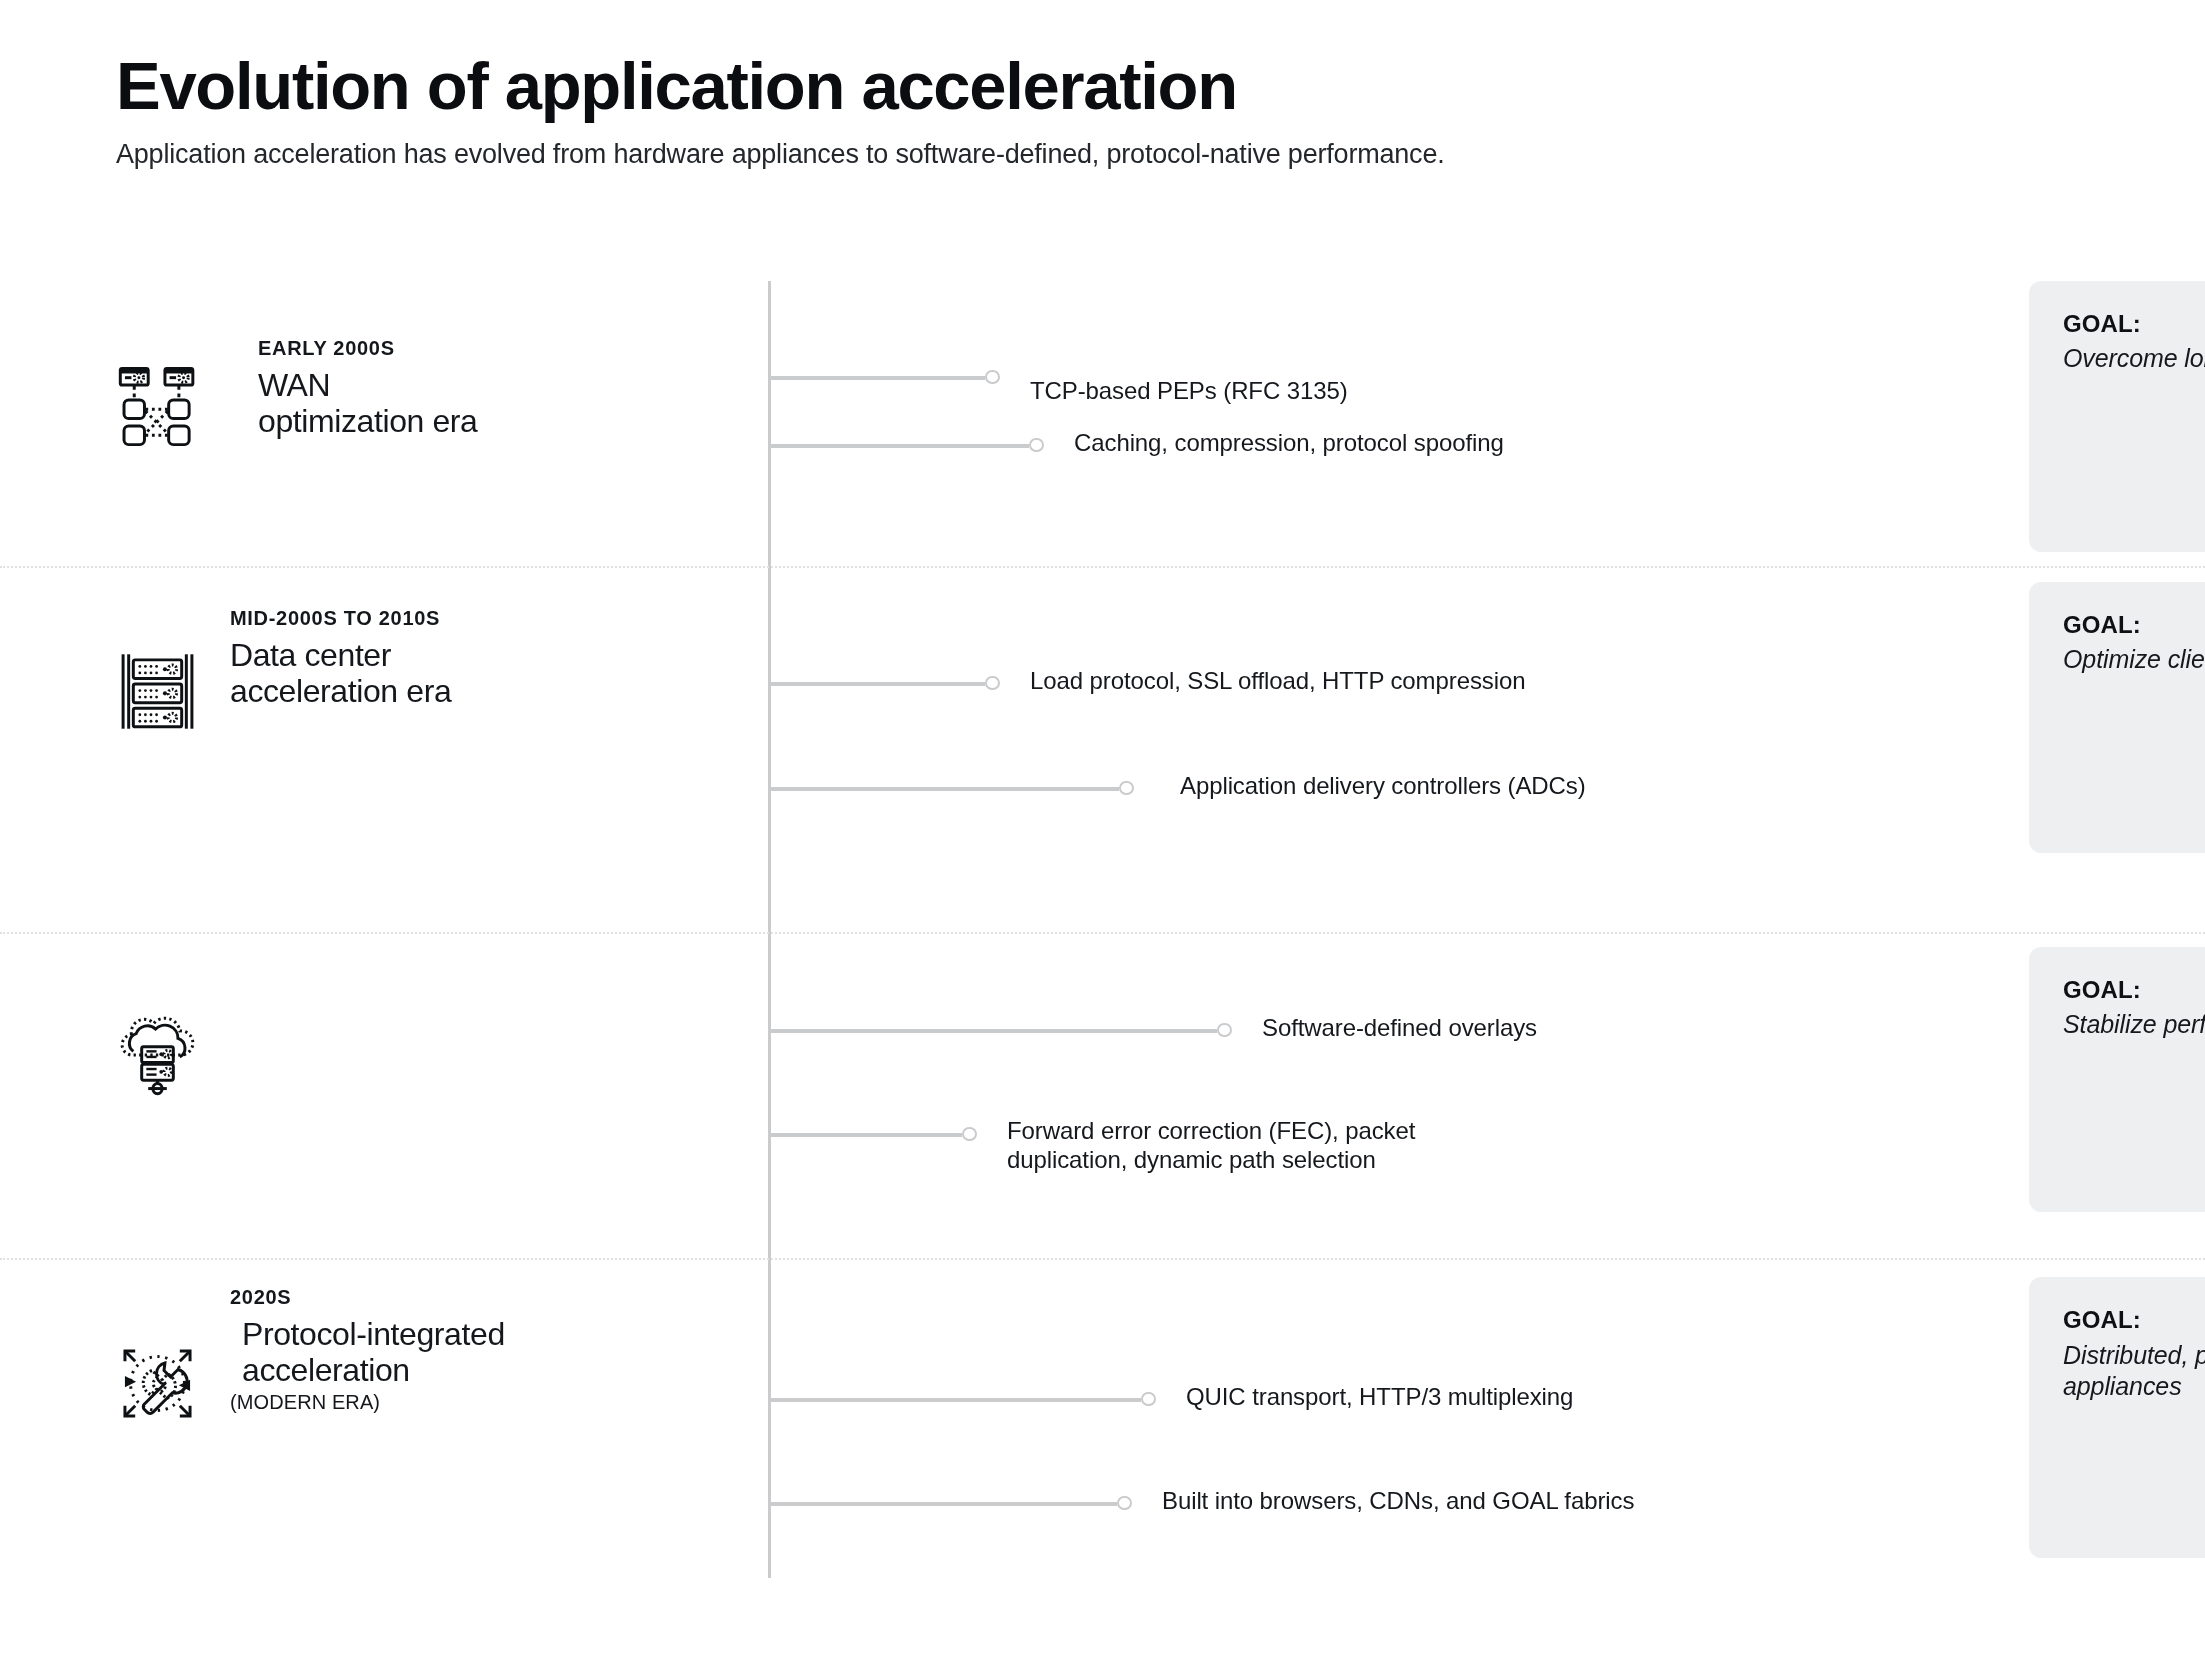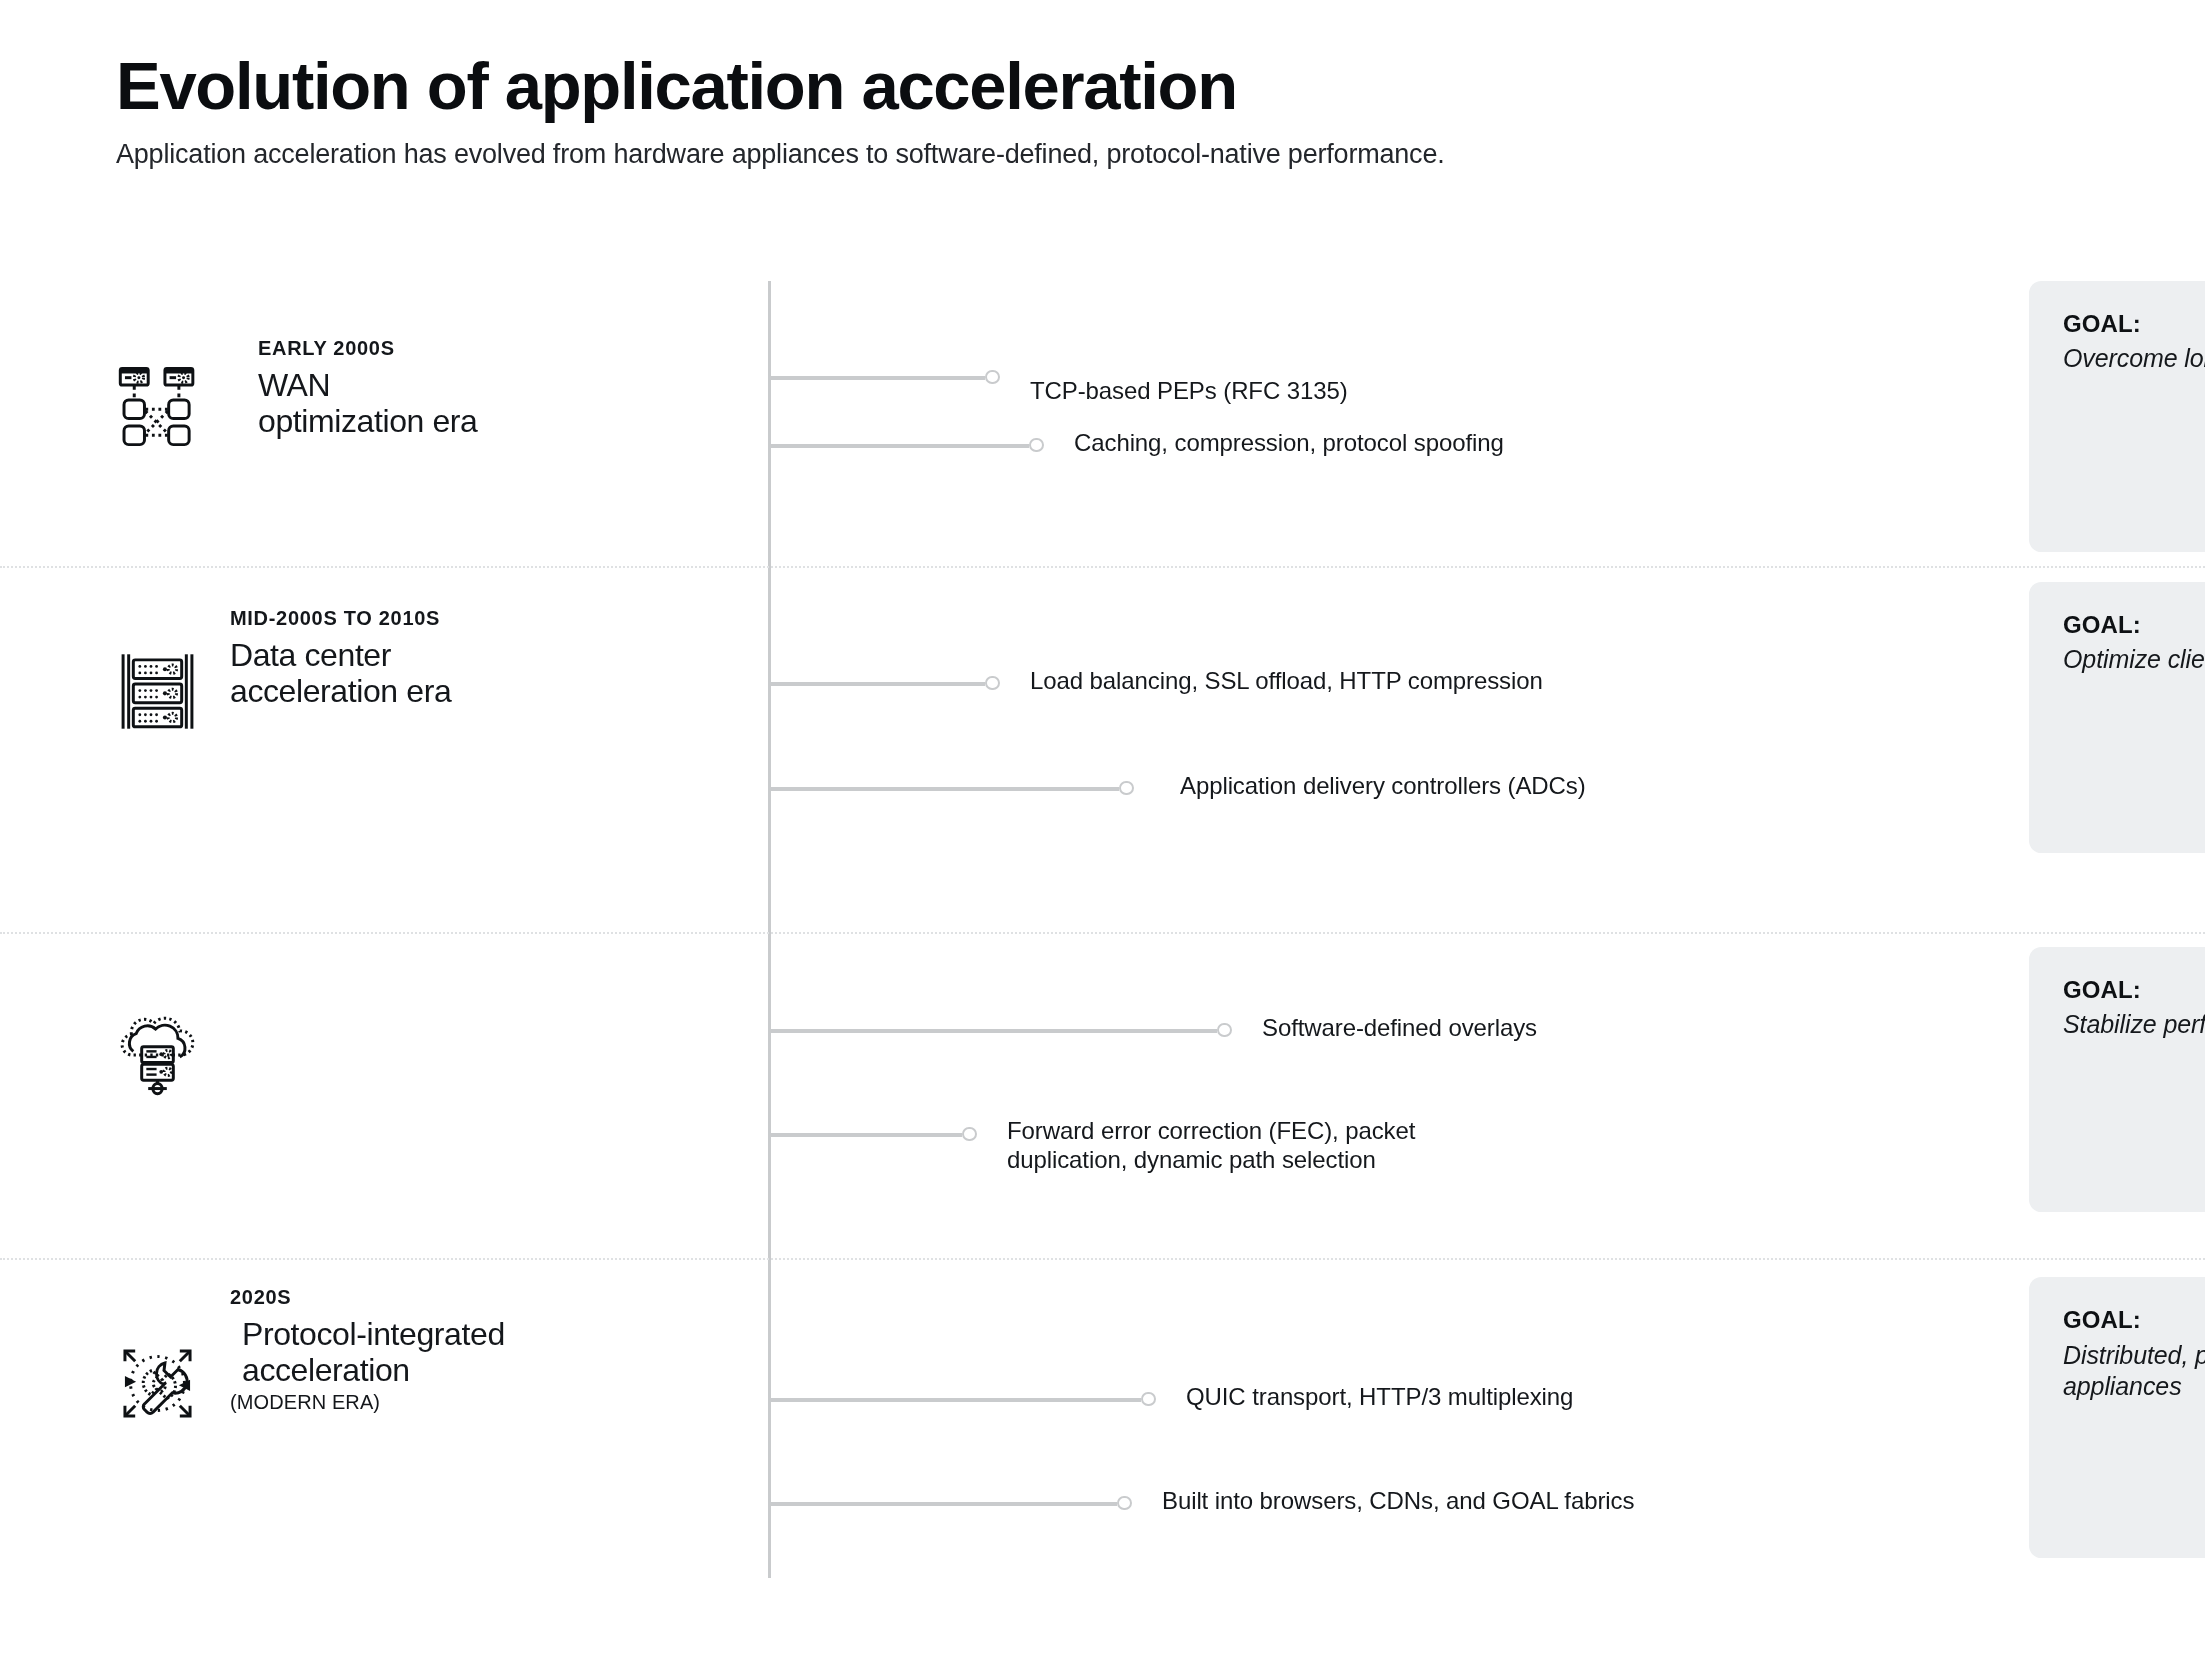--- a/index.html
+++ b/index.html
@@ -228,21 +228,21 @@
         <div class="eralabels">
           <div class="eralabel">MID-2000s TO 2010s</div>
           <div class="eraname" style="white-space:pre-line;">Data center
 acceleration era</div>
         </div>
       </div>
 
       <div class="branch" style="left:771px;top:116px;width:1235px;">
         <div class="conn" style="width:214px;"></div>
         <div class="dot" style="left:214px;"></div>
-        <div class="btext" style="left:259px;top:-16px;width:970px;">Load balancing, SSL offload, HTTP compression</div>
+        <div class="btext" style="left:259px;top:-16px;width:970px;">Load protocol, SSL offload, HTTP compression</div>
       </div>
 
       <div class="branch" style="left:771px;top:221px;width:1235px;">
         <div class="conn" style="width:348px;"></div>
         <div class="dot" style="left:348px;"></div>
         <div class="btext" style="left:409px;top:-16px;width:926px;">Application delivery controllers (ADCs)</div>
       </div>
 
       <div class="goal">
         <div class="glabel">GOAL:</div>

